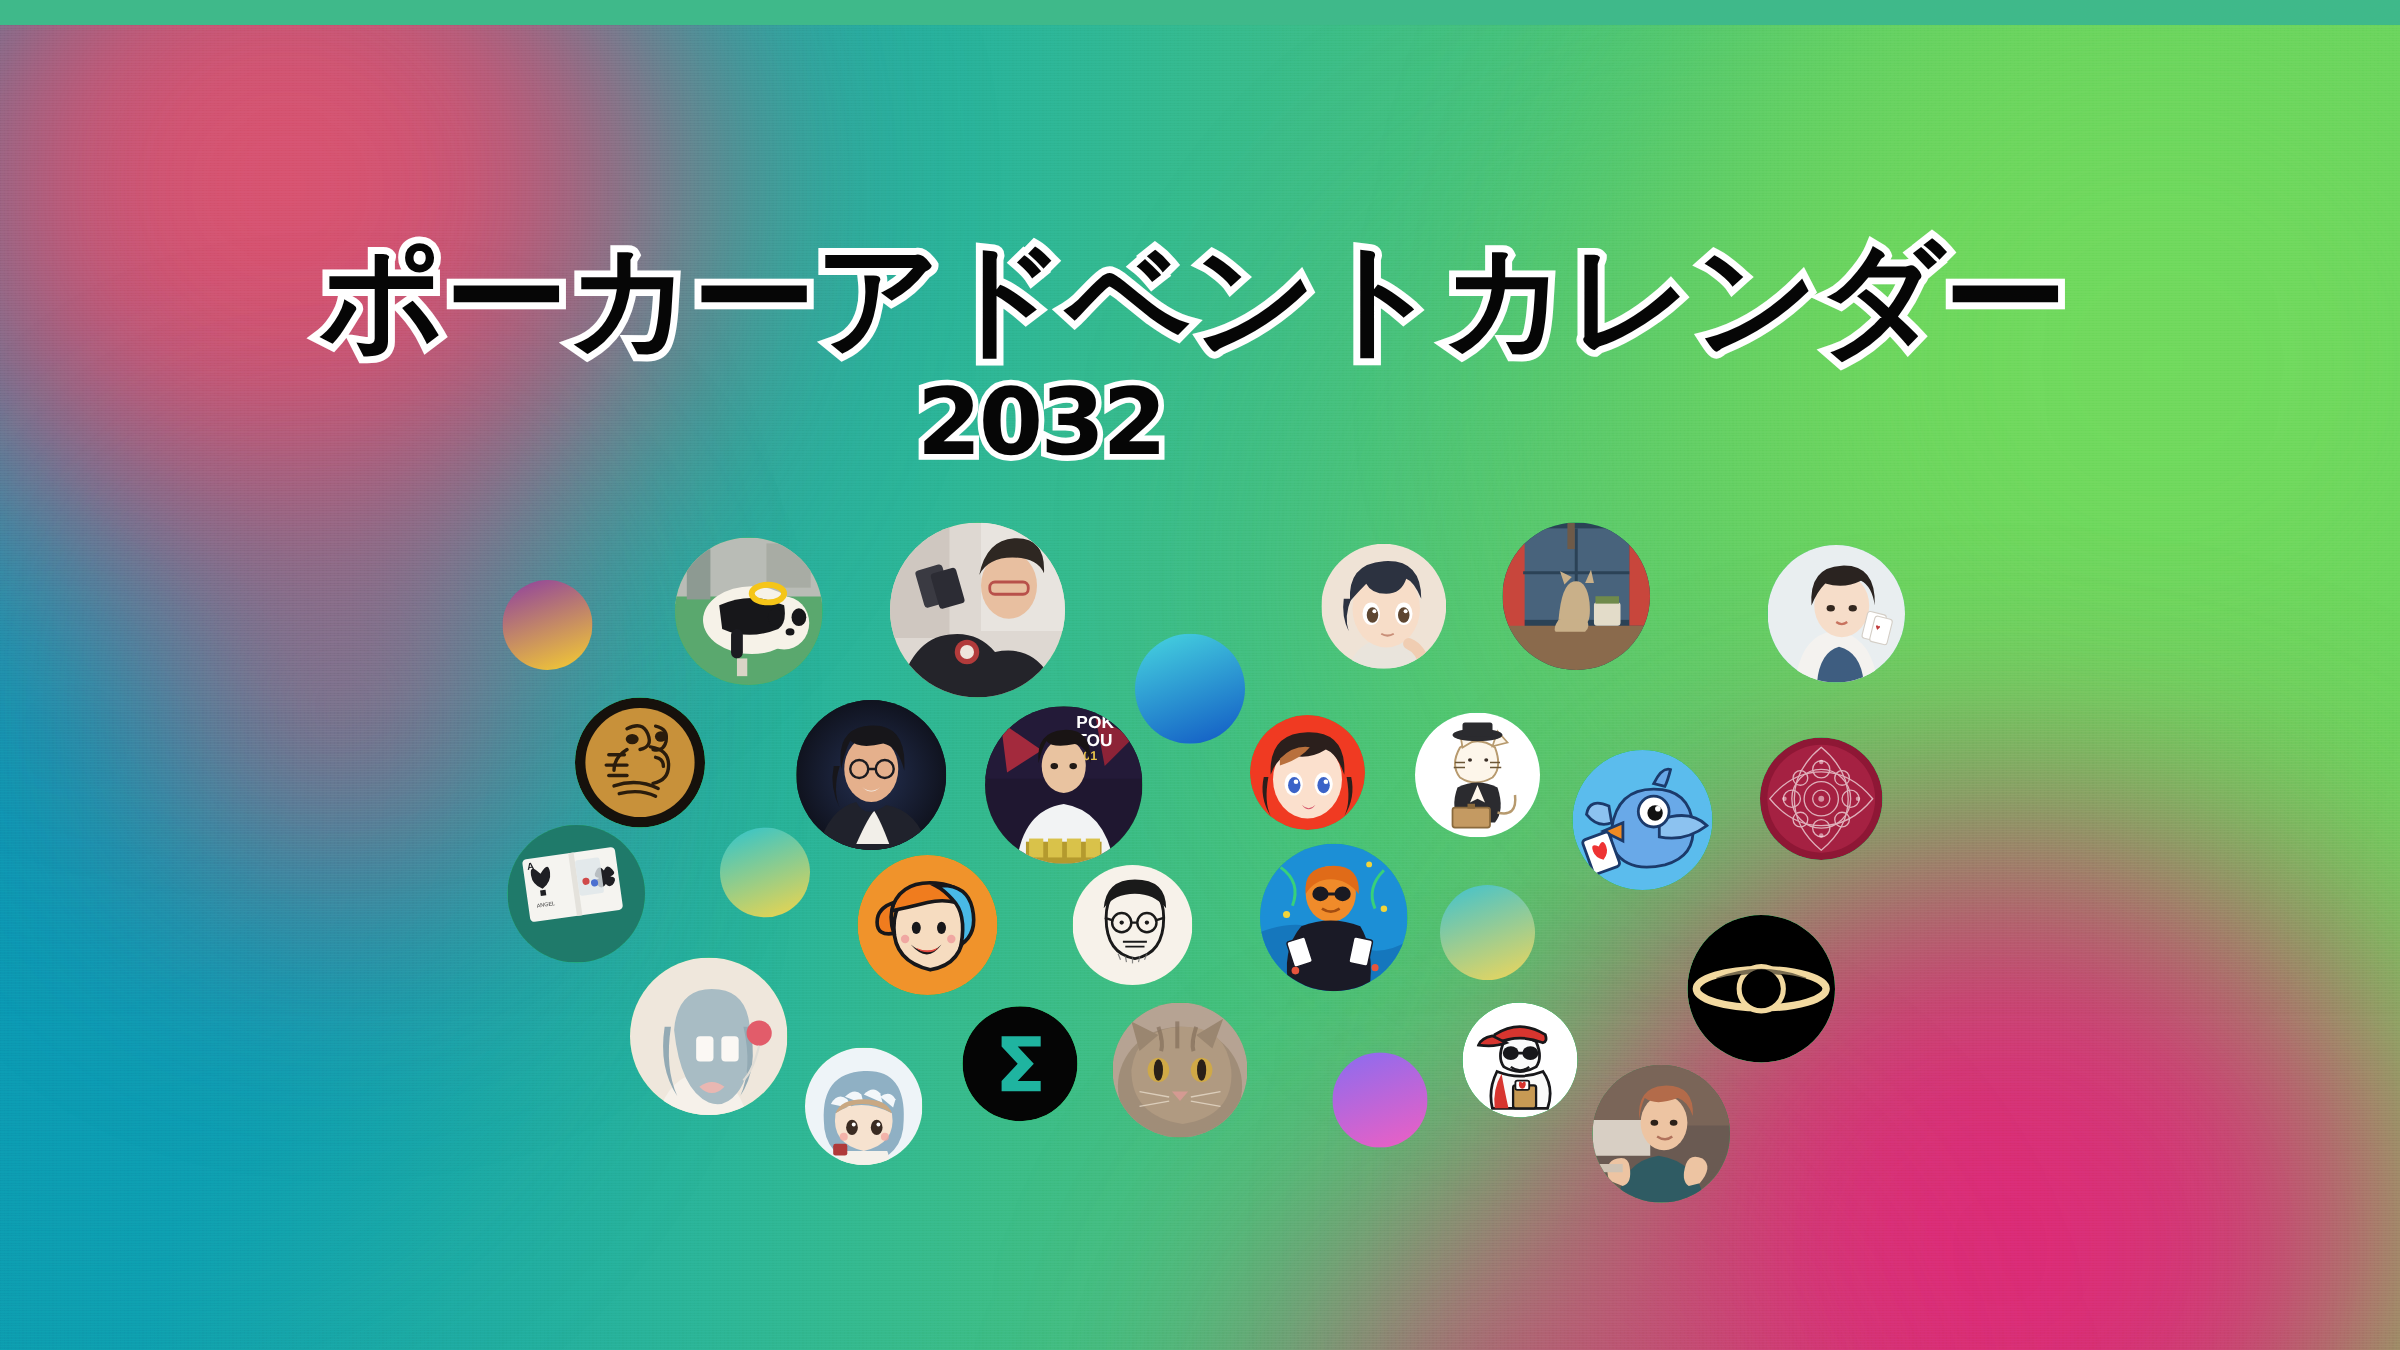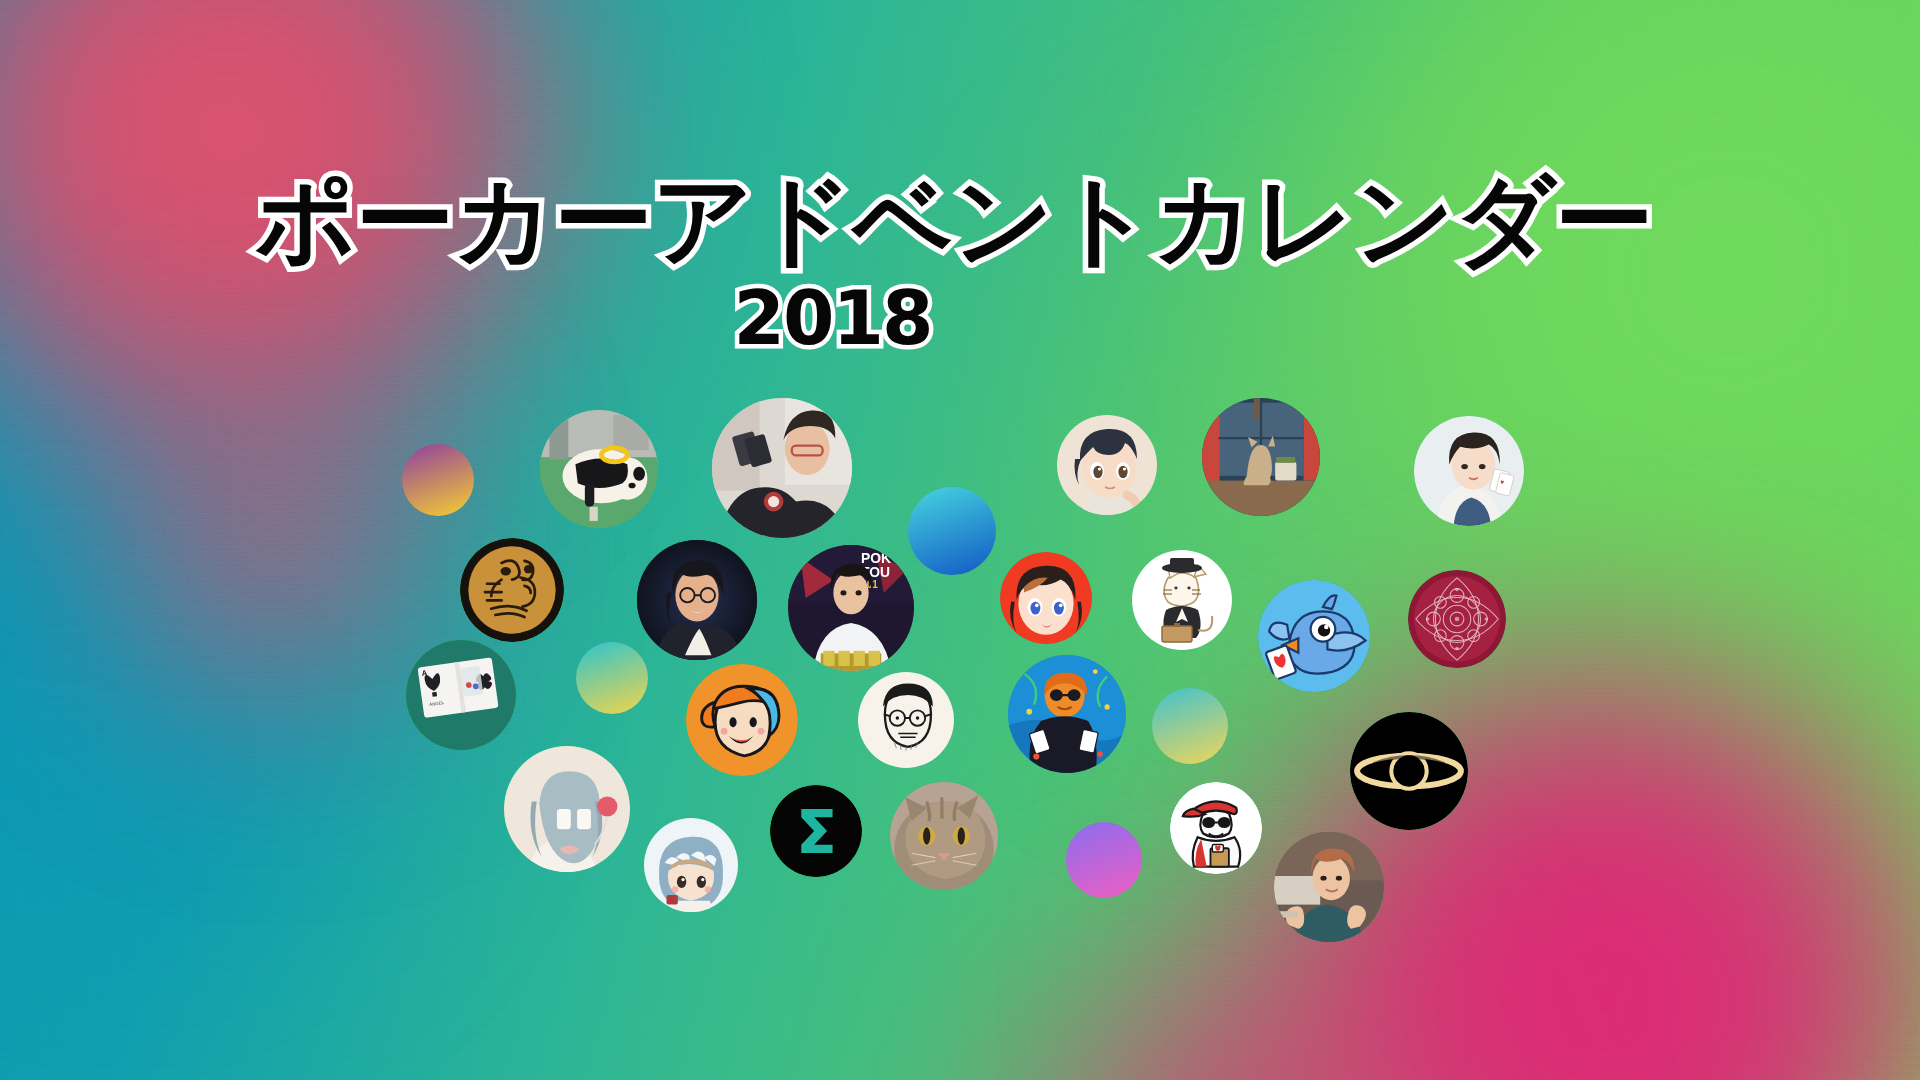--- a/index.html
+++ b/index.html
@@ -2,21 +2,21 @@
 <html lang="ja"><head>
 <meta charset="utf-8">
 <title>ポーカーアドベントカレンダー 2025</title>
 <style>
   html,body{margin:0;padding:0;}
   body{
     width:1920px;height:1080px;overflow:hidden;position:relative;
     font-family:"Liberation Sans","DejaVu Sans",sans-serif;
     background:#3fb98a;
   }
-  #stage{position:absolute;inset:0;overflow:hidden;}
+  #stage{position:absolute;inset:0;overflow:hidden;margin-top:20px;}
 
   
   .bg-base{position:absolute;inset:0;
     background:linear-gradient(105deg,#0a97b0 0%,#0f9fae 18%,#2bb496 38%,#4ac375 58%,#63cf60 76%,#6fd85c 100%);}
   .blob{position:absolute;border-radius:50%;filter:blur(95px);}
   .blob-rose{left:-150px;top:-260px;width:760px;height:780px;
     background:radial-gradient(circle at 50% 50%,#e0566f 0%,#cf4d6e 42%,rgba(200,70,110,0) 72%);}
   .blob-rose2{left:60px;top:330px;width:430px;height:430px;
     background:radial-gradient(circle at 50% 50%,#d9506b 0%,rgba(205,75,105,0) 70%);}
   .blob-teal{left:-320px;top:120px;width:760px;height:900px;
@@ -67,21 +67,21 @@
   <div class="blob blob-rose"></div>
   <div class="blob blob-rose2"></div>
   <div class="blob blob-green-m"></div>
   <div class="blob blob-green-r"></div>
   <div class="blob blob-magenta"></div>
   <div class="blob blob-magenta2"></div>
   <div class="bg-noise"></div>
 
   <div class="title-wrap">
     <span class="title-main">ポーカーアドベントカレンダー</span>
-    <span class="title-year">2018</span>
+    <span class="title-year">2032</span>
   </div>
 
   <div id="avatar-cloud">
       <div class="avatar plain" style="left: 402px; top: 444px; width: 72px; height: 72px; background: linear-gradient(160deg, rgb(142, 63, 160) 0%, rgb(247, 207, 47) 100%) rgb(142, 63, 160);"></div>
       <div class="avatar" style="left: 540px; top: 410px; width: 118px; height: 118px;">
         <svg viewBox="0 0 100 100" preserveAspectRatio="xMidYMid slice">
           <rect width="100" height="45" fill="#b9bcb6"></rect>
           <rect y="40" width="100" height="60" fill="#5aa86e"></rect>
           <rect x="8" y="8" width="16" height="34" fill="#8d9a92"></rect>
           <rect x="62" y="4" width="30" height="30" fill="#a8aca4"></rect>

